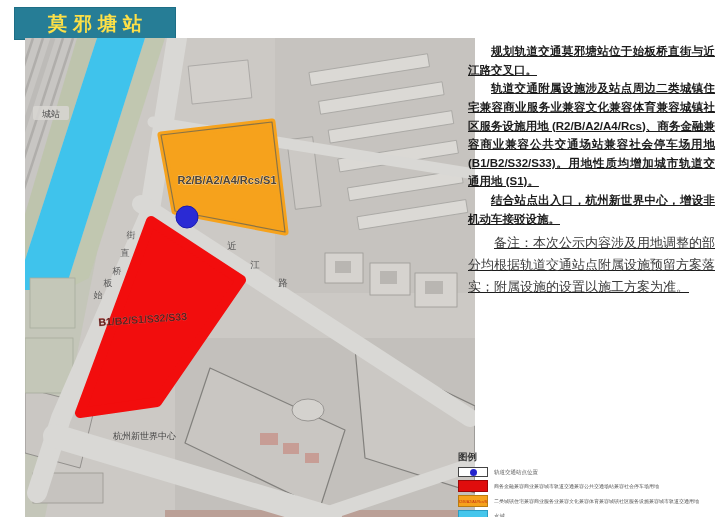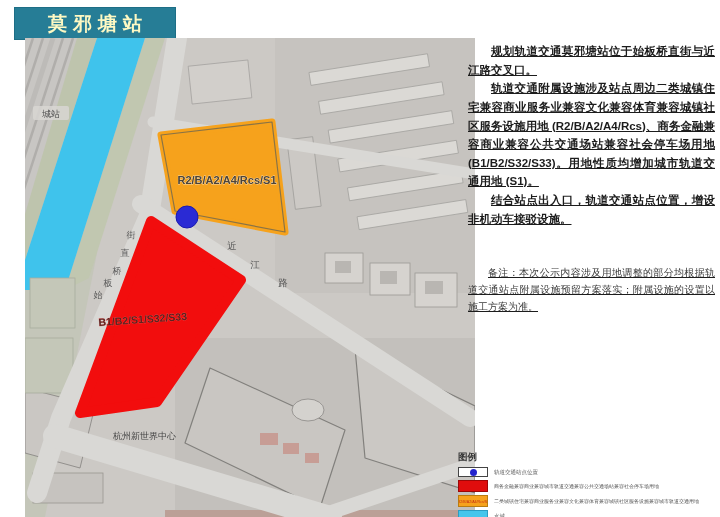--- a/index.html
+++ b/index.html
@@ -7,36 +7,36 @@
     width:720px;height:517px;position:relative;background:#ffffff;overflow:hidden;
     font-family:"Liberation Sans","DejaVu Sans",sans-serif;
   }
   
   .banner{
     position:absolute;left:14px;top:7px;width:160px;height:31px;
     background:#267d96;border:1px solid #1d6e86;
     display:flex;align-items:center;justify-content:center;
   }
   .banner span{
-    color:#fef9c3;font-size:19px;font-weight:bold;letter-spacing:6px;
+    color:#fde047;font-size:19px;font-weight:bold;letter-spacing:6px;
     padding-left:6px; 
   }
   
   .map{position:absolute;left:5px;top:38px;width:450px;height:479px;padding-left:20px;}
   .map svg{display:block;}
   
   .panel{
     position:absolute;left:468px;top:42px;width:247px;color:#1c1c1c;text-decoration:underline;
   }
   .panel p{
     margin:0;text-align:justify;text-indent:2em;
     font-size:11.5px;line-height:1.62;font-weight:700;
   }
   .panel p.note{
-    margin-top:36px;font-size:10px;line-height:1.7;font-weight:500;color:#3a3a3a;
+    margin-top:4px;font-size:13px;line-height:1.7;font-weight:500;color:#3a3a3a;
   }
   
   .legend{position:absolute;left:458px;top:451px;width:258px;}
   .legend-title{font-size:9.5px;font-weight:700;color:#333;margin-bottom:2px;}
   .legend-row{display:flex;align-items:center;margin-top:3px;}
   .swatch{
     width:28px;height:10px;flex:0 0 28px;margin-right:6px;position:relative;
     display:flex;align-items:center;justify-content:center;overflow:hidden;
   }
   .swatch.station{background:#ffffff;border:1px solid #444;height:8px;}
@@ -144,21 +144,21 @@
       </g>
 
       <text x="88" y="401" font-size="9" fill="#444444">杭州新世界中心</text>
     </g>
   </svg>
 </div>
 
 <div class="panel">
   <p>规划轨道交通莫邪塘站位于始板桥直街与近江路交叉口。</p>
   <p>轨道交通附属设施涉及站点周边二类城镇住宅兼容商业服务业兼容文化兼容体育兼容城镇社区服务设施用地 (R2/B/A2/A4/Rcs)、商务金融兼容商业兼容公共交通场站兼容社会停车场用地 (B1/B2/S32/S33)。用地性质均增加城市轨道交通用地 (S1)。</p>
-  <p>结合站点出入口，轨道交通站点位置，增设非机动车接驳设施。</p>
+  <p>结合站点出入口，杭州新世界中心，增设非机动车接驳设施。</p>
   <p class="note">备注：本次公示内容涉及用地调整的部分均根据轨道交通站点附属设施预留方案落实；附属设施的设置以施工方案为准。</p>
 </div>
 
 <div class="legend">
   <div class="legend-title">图例</div>
 
   <div class="legend-row">
     <div class="swatch station">
       <div class="dot"></div>
     </div>

